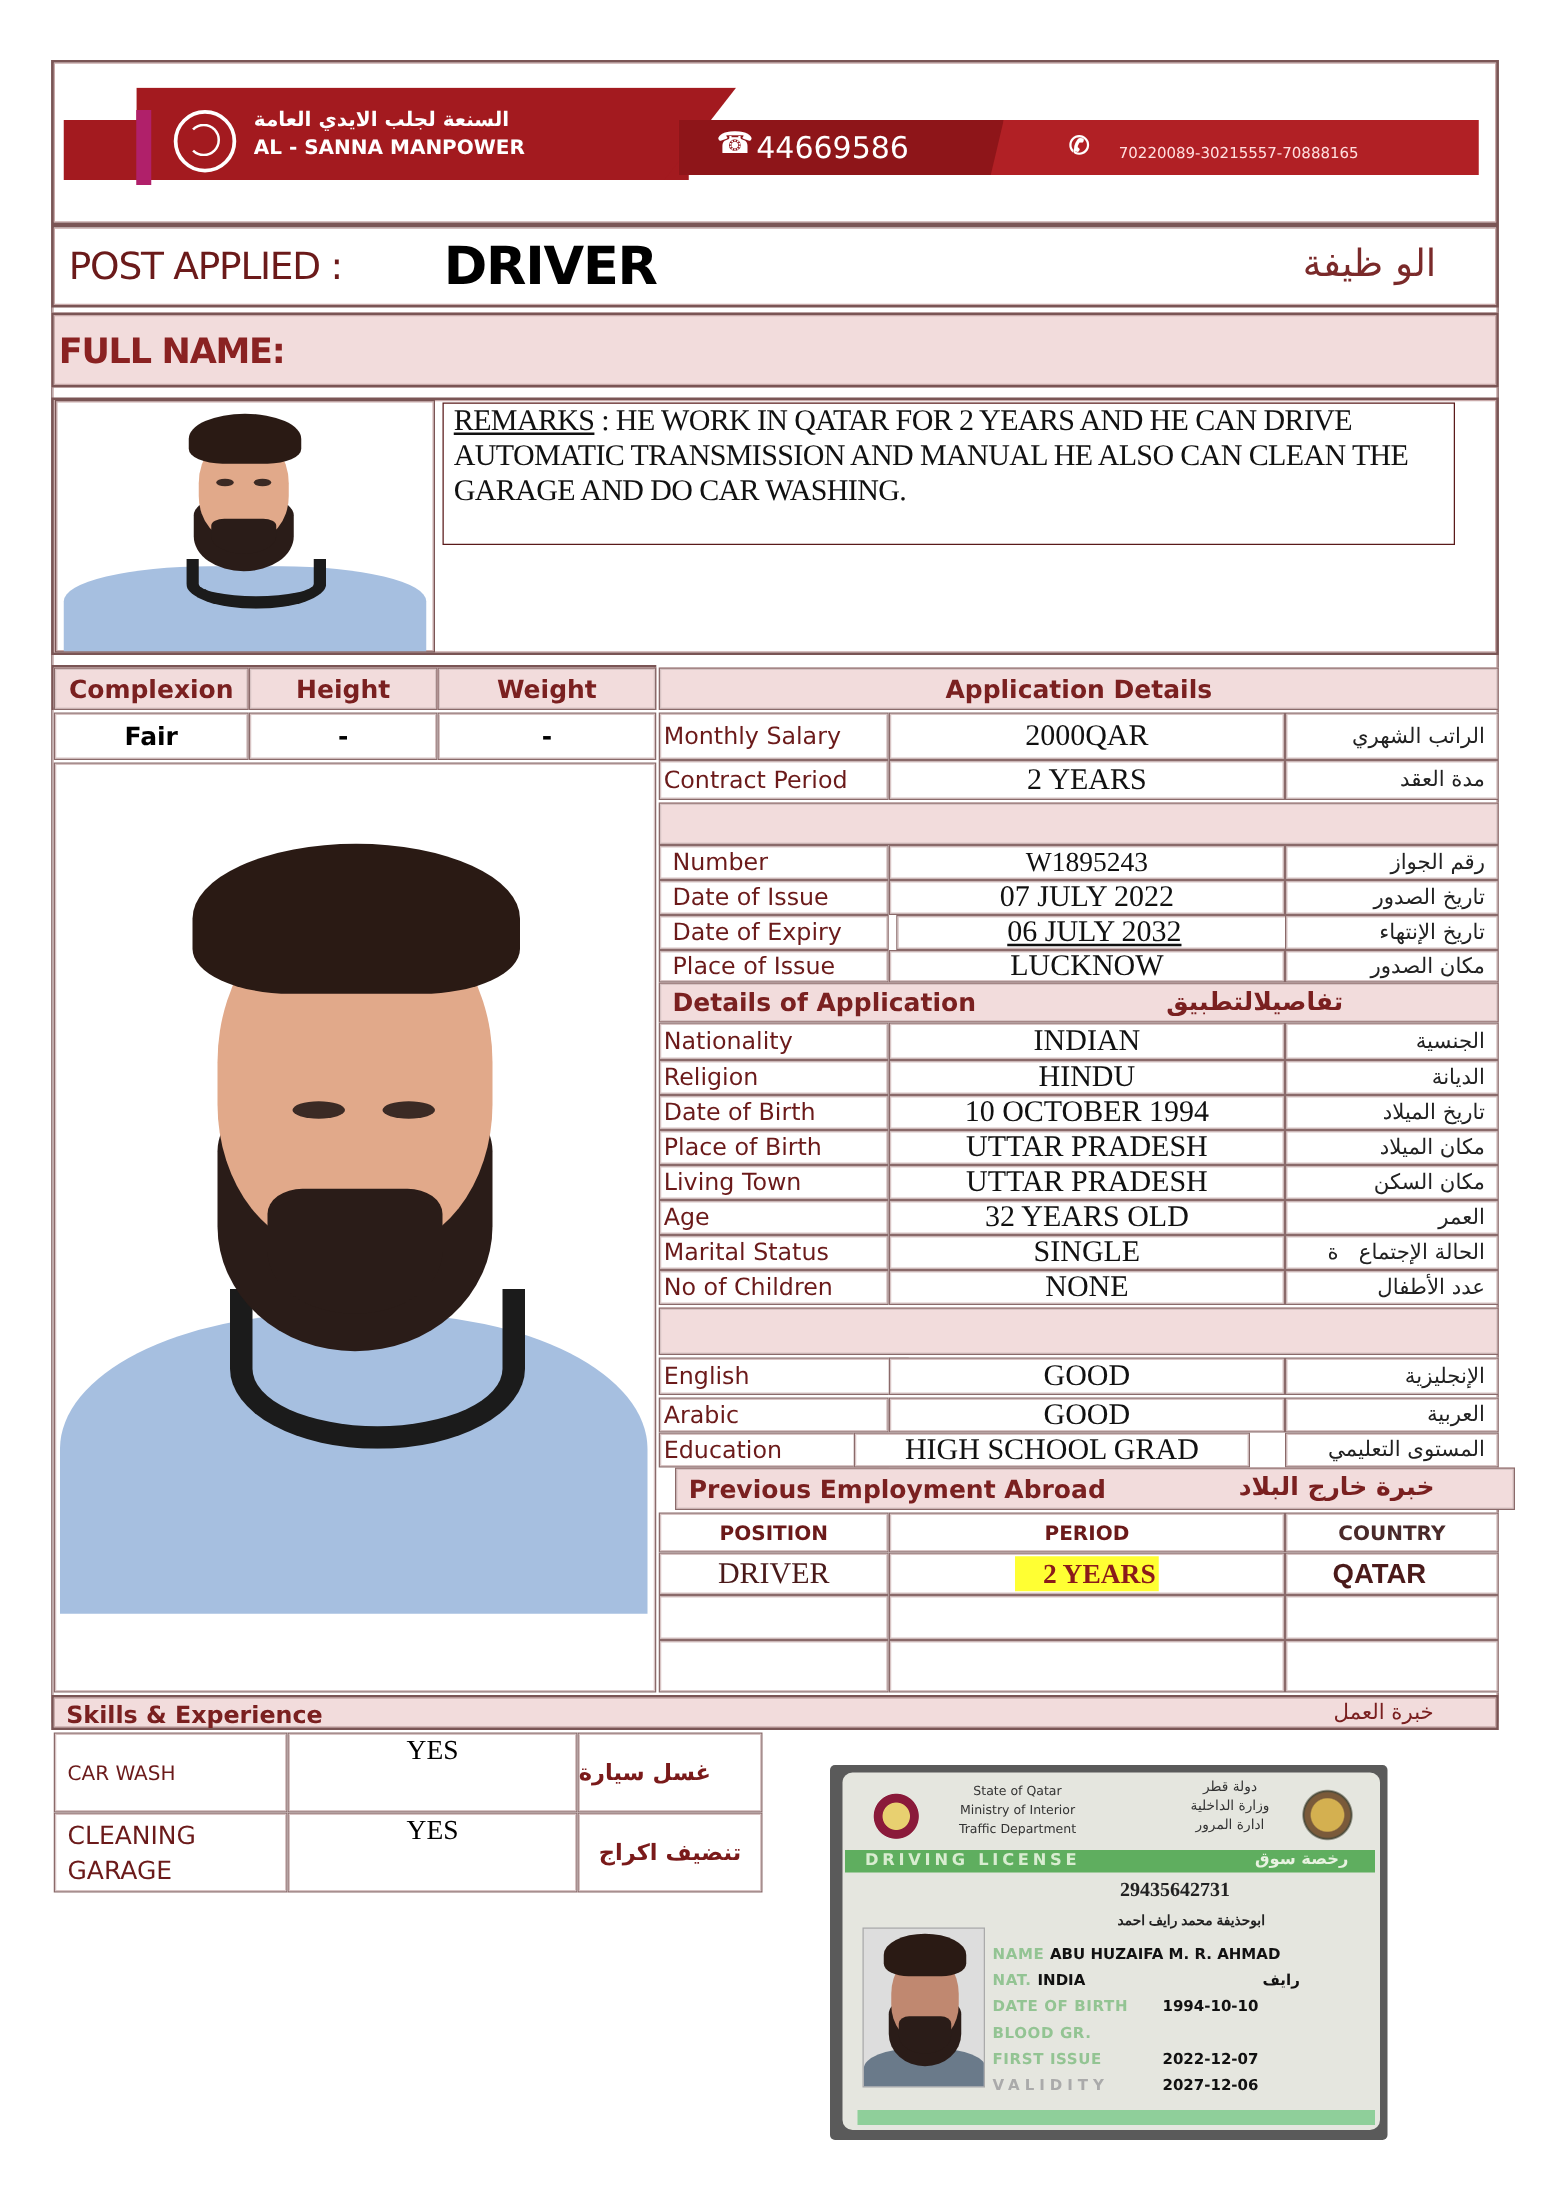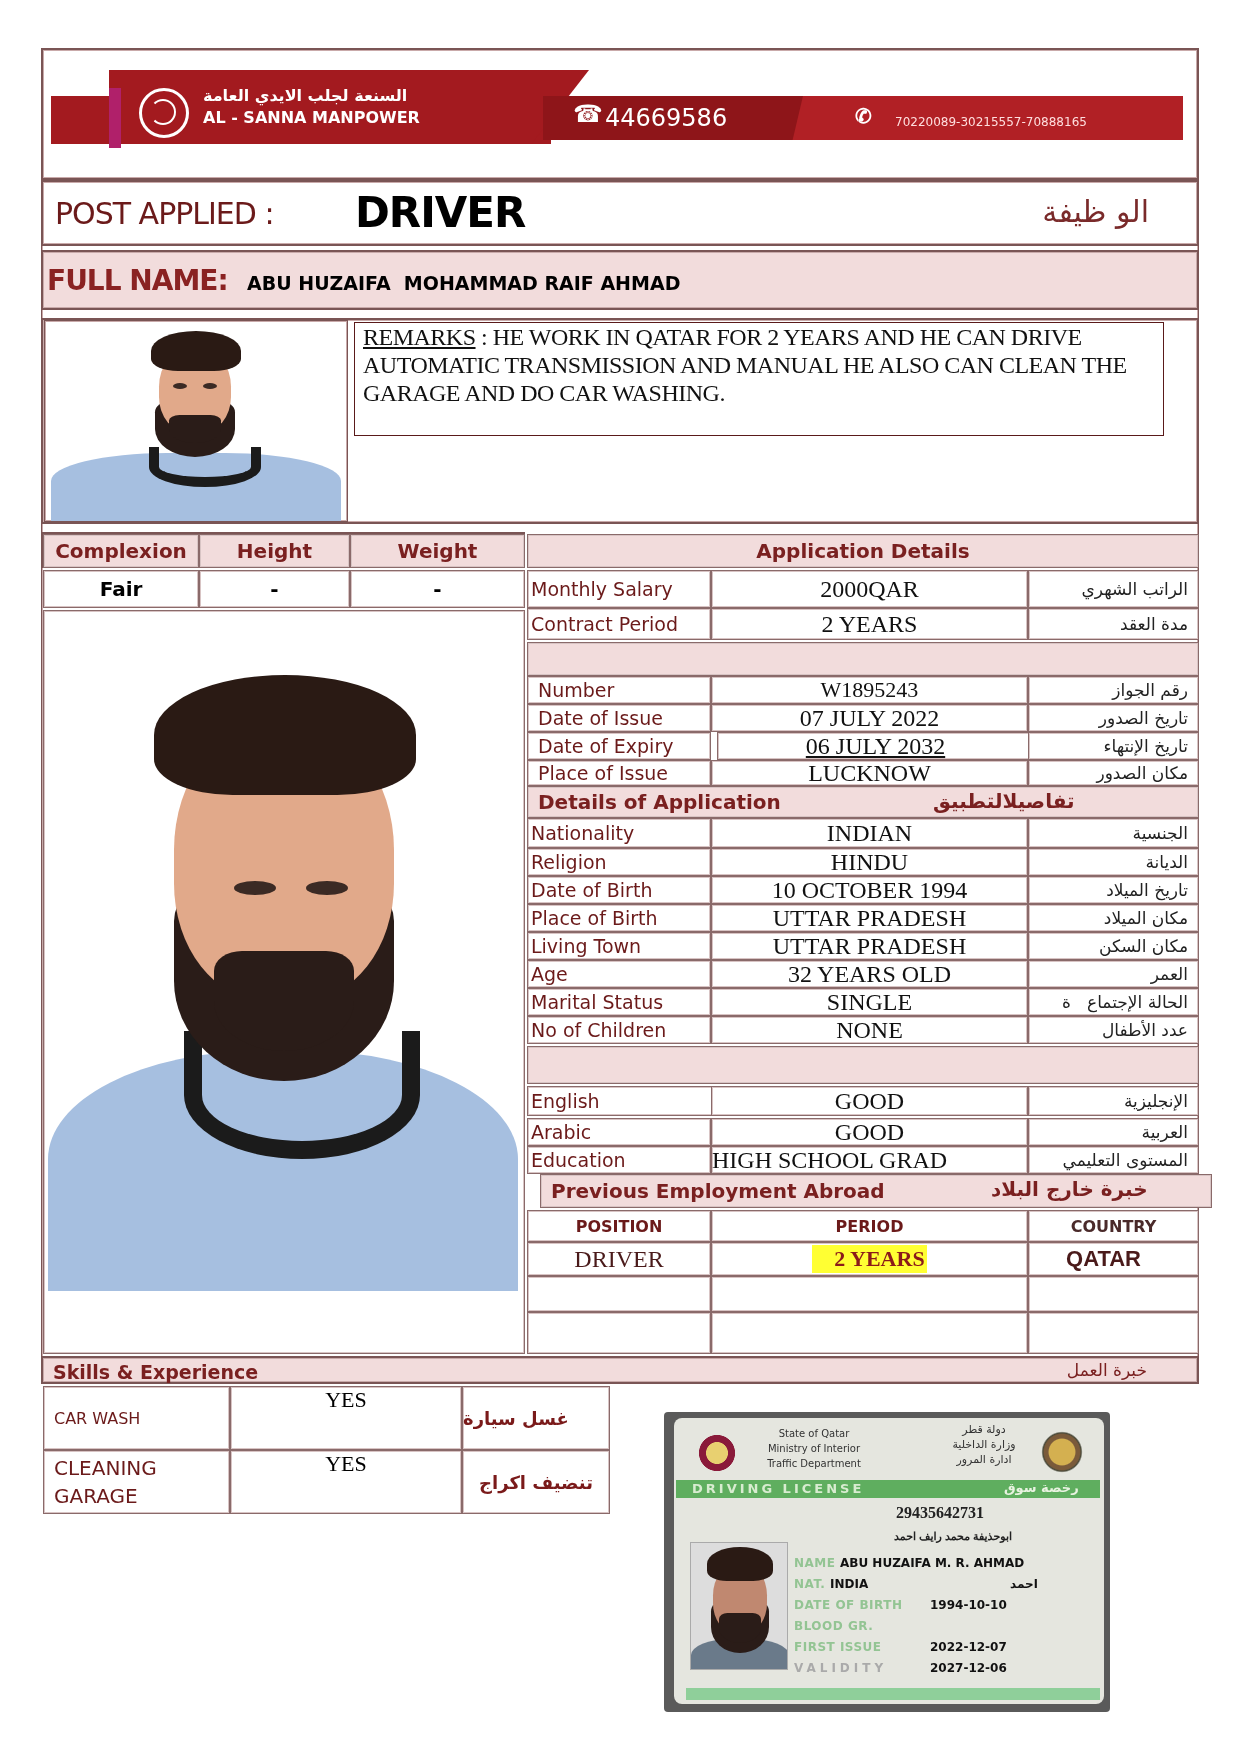--- a/index.html
+++ b/index.html
@@ -57,21 +57,20 @@
 </div>
 
 <div class="abs bx row" style="left:41px;top:180px;width:1158px;height:66px;">
   <span style="position:absolute;left:12px;top:14px;font-family:'DejaVu Sans',sans-serif;font-size:30px;color:#6b1a1a;letter-spacing:-1px;">POST APPLIED :</span>
   <span style="position:absolute;left:312px;top:6px;font-family:'DejaVu Sans',sans-serif;font-size:42px;font-weight:bold;color:#000;letter-spacing:-1px;">DRIVER</span>
   <span style="position:absolute;right:48px;top:12px;font-family:'DejaVu Sans',sans-serif;font-size:30px;color:#7a2a2a;direction:rtl;">الو ظيفة</span>
 </div>
 
 <div class="abs bx pink" style="left:41px;top:250px;width:1158px;height:60px;">
   <span style="position:absolute;left:4px;top:12px;font-family:'DejaVu Sans',sans-serif;font-size:28px;font-weight:bold;color:#8a2222;letter-spacing:-1px;">FULL NAME:</span>
-  <span style="position:absolute;left:204px;top:20px;font-family:'DejaVu Sans',sans-serif;font-size:19px;font-weight:bold;color:#000;white-space:pre;">ABU HUZAIFA  MOHAMMAD RAIF AHMAD</span>
 </div>
 
 <div class="abs bx" style="left:41px;top:318px;width:1158px;height:206px;"></div>
 <div class="abs bx photo" style="left:44px;top:320px;width:304px;height:202px;border-width:1px;">
   <div class="shirt" style="left:6px;top:132px;width:290px;height:70px;"></div>
   <div class="collar" style="left:104px;top:126px;width:92px;height:30px;"></div>
   <div class="beard" style="left:110px;top:80px;width:80px;height:56px;"></div>
   <div class="head" style="left:114px;top:26px;width:72px;height:86px;"></div>
   <div class="hair" style="left:106px;top:10px;width:90px;height:40px;"></div>
   <div class="eye" style="left:128px;top:62px;width:14px;height:6px;"></div>
@@ -288,21 +287,21 @@
   <div class="abs cell val row" style="left:711px;top:1118px;width:317px;height:28px;justify-content:center;">
       <span>GOOD</span>
     </div>
   <div class="abs cell ar row" style="left:1028px;top:1118px;width:171px;height:28px;padding-right:10px;">
       <span>العربية</span>
     </div>
 
   <div class="abs cell lbl row" style="left:527px;top:1146px;width:184px;height:28px;padding-left:3px;">
       <span>Education</span>
     </div>
-  <div class="abs cell val row" style="left:711px;top:1146px;width:317px;height:28px;justify-content:flex-start;">
+  <div class="abs cell val row" style="left:683px;top:1146px;width:317px;height:28px;justify-content:center;">
       <span>HIGH SCHOOL GRAD</span>
     </div>
   <div class="abs cell ar row" style="left:1028px;top:1146px;width:171px;height:28px;padding-right:10px;">
       <span>المستوى التعليمي</span>
     </div>
 </div>
 
 <div class="abs cell pink hdr" style="left:527px;top:1174px;width:672px;height:34px;margin-left:13px;">
   <span style="position:absolute;left:10px;top:4px;">Previous Employment Abroad</span>
   <span style="position:absolute;left:450px;top:2px;direction:rtl;">خبرة خارج البلاد</span>
@@ -391,21 +390,21 @@
   </div>
 
   <div class="abs" style="left:130px;top:140px;width:300px;">
     <div class="row" style="height:21px;">
         <span class="lic-lbl" style="width:46px;">NAME</span>
         <span class="lic-val">ABU HUZAIFA M. R. AHMAD</span>
       </div>
     <div class="row" style="height:21px;">
         <span class="lic-lbl" style="width:36px;">NAT.</span>
         <span class="lic-val" style="width:180px;">INDIA</span>
-        <span class="lic-val" style="direction:rtl;">احمد</span>
+        <span class="lic-val" style="direction:rtl;">رايف</span>
       </div>
     <div class="row" style="height:21px;">
         <span class="lic-lbl" style="width:136px;">DATE OF BIRTH</span>
         <span class="lic-val">1994-10-10</span>
       </div>
     <div class="row" style="height:21px;">
         <span class="lic-lbl" style="width:136px;">BLOOD GR.</span>
         <span class="lic-val"></span>
       </div>
     <div class="row" style="height:21px;">

